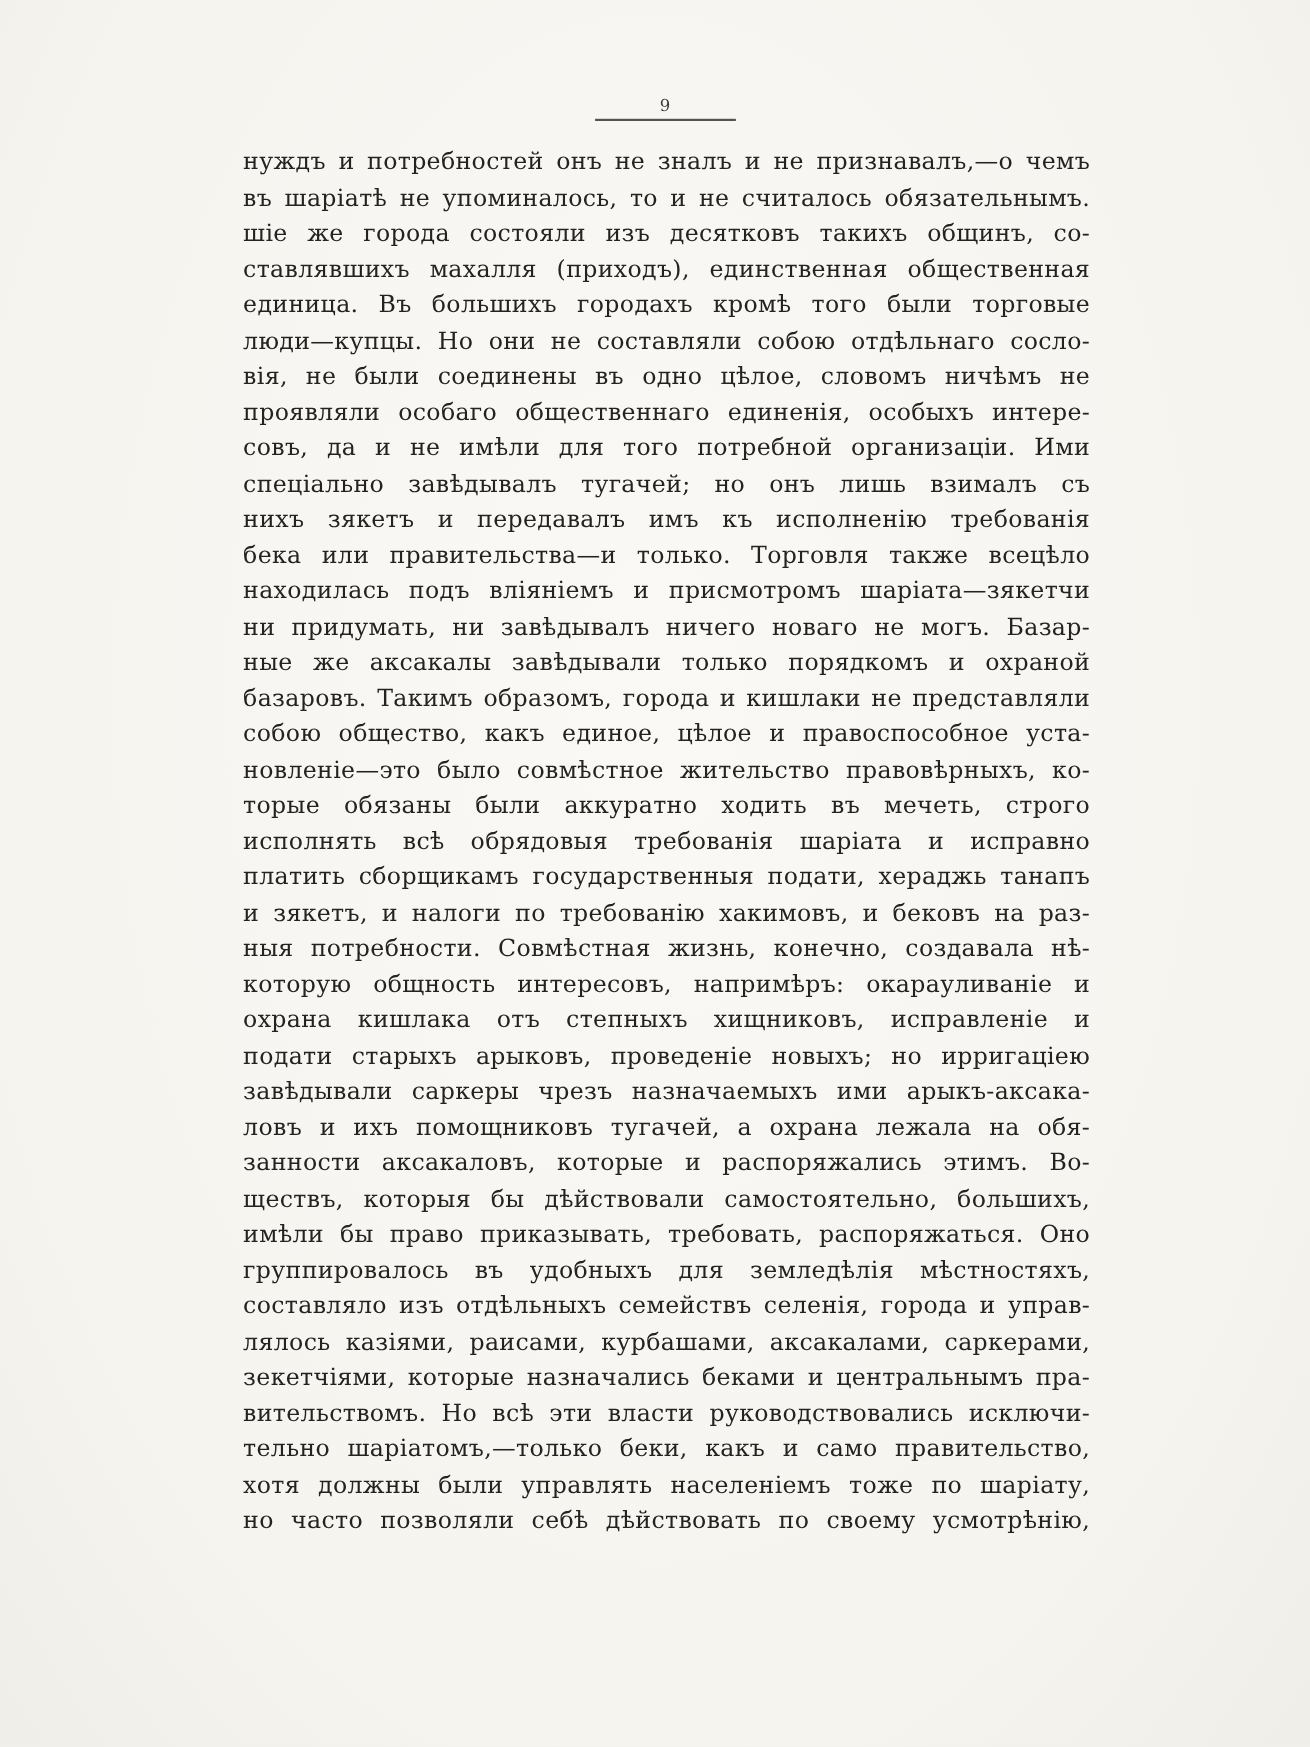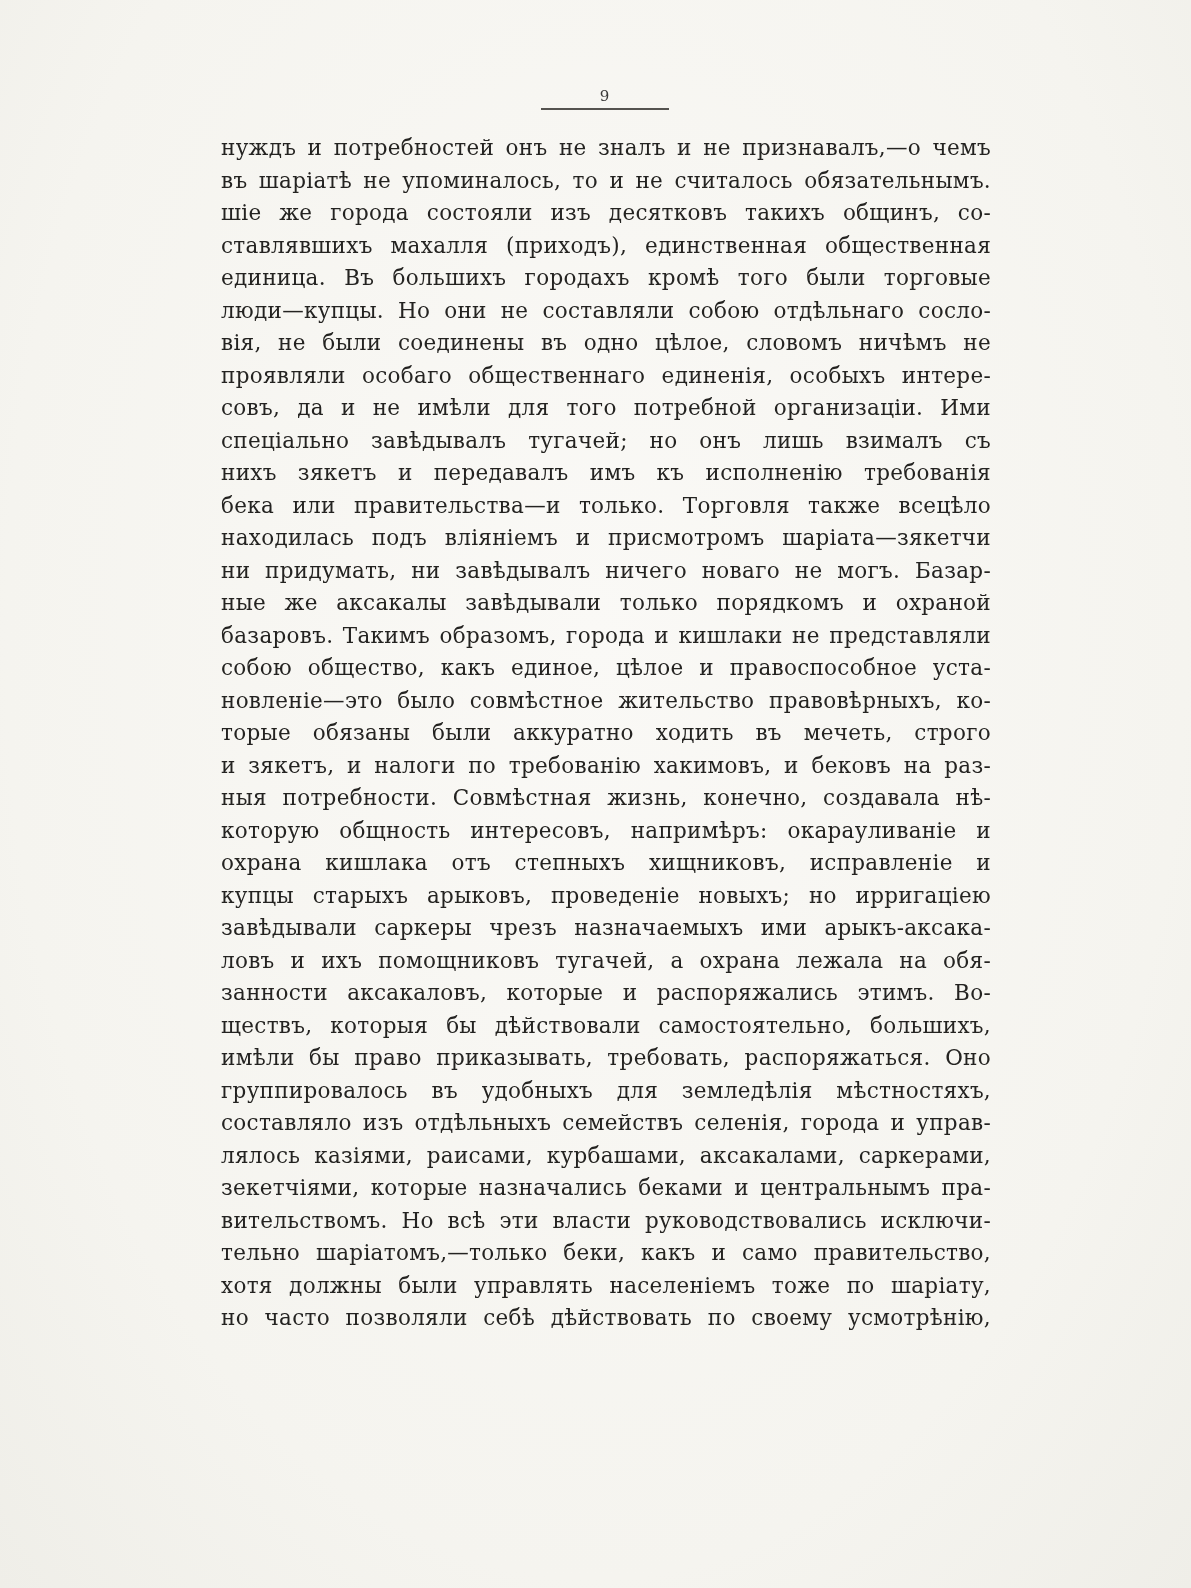--- a/index.html
+++ b/index.html
@@ -79,25 +79,27 @@
       <div class="text-line">спеціально завѣдывалъ тугачей; но онъ лишь взималъ съ</div>
       <div class="text-line">нихъ зякетъ и передавалъ имъ къ исполненію требованія</div>
       <div class="text-line">бека или правительства—и только. Торговля также всецѣло</div>
       <div class="text-line">находилась подъ вліяніемъ и присмотромъ шаріата—зякетчи</div>
       <div class="text-line">ни придумать, ни завѣдывалъ ничего новаго не могъ. Базар-</div>
       <div class="text-line">ные же аксакалы завѣдывали только порядкомъ и охраной</div>
       <div class="text-line">базаровъ. Такимъ образомъ, города и кишлаки не представляли</div>
       <div class="text-line">собою общество, какъ единое, цѣлое и правоспособное уста-</div>
       <div class="text-line">новленіе—это было совмѣстное жительство правовѣрныхъ, ко-</div>
       <div class="text-line">торые обязаны были аккуратно ходить въ мечеть, строго</div>
+      <div class="text-line">исполнять всѣ обрядовыя требованія шаріата и исправно</div>
+      <div class="text-line">платить сборщикамъ государственныя подати, хераджь танапъ</div>
       <div class="text-line">и зякетъ, и налоги по требованію хакимовъ, и бековъ на раз-</div>
       <div class="text-line">ныя потребности. Совмѣстная жизнь, конечно, создавала нѣ-</div>
       <div class="text-line">которую общность интересовъ, напримѣръ: окарауливаніе и</div>
       <div class="text-line">охрана кишлака отъ степныхъ хищниковъ, исправленіе и</div>
-      <div class="text-line">купцы старыхъ арыковъ, проведеніе новыхъ; но ирригаціею</div>
+      <div class="text-line">подати старыхъ арыковъ, проведеніе новыхъ; но ирригаціею</div>
       <div class="text-line">завѣдывали саркеры чрезъ назначаемыхъ ими арыкъ-аксака-</div>
       <div class="text-line">ловъ и ихъ помощниковъ тугачей, а охрана лежала на обя-</div>
       <div class="text-line">занности аксакаловъ, которые и распоряжались этимъ. Во-</div>
       <div class="text-line">ществъ, которыя бы дѣйствовали самостоятельно, большихъ,</div>
       <div class="text-line">имѣли бы право приказывать, требовать, распоряжаться. Оно</div>
       <div class="text-line">группировалось въ удобныхъ для земледѣлія мѣстностяхъ,</div>
       <div class="text-line">составляло изъ отдѣльныхъ семействъ селенія, города и управ-</div>
       <div class="text-line">лялось казіями, раисами, курбашами, аксакалами, саркерами,</div>
       <div class="text-line">зекетчіями, которые назначались беками и центральнымъ пра-</div>
       <div class="text-line">вительствомъ. Но всѣ эти власти руководствовались исключи-</div>

